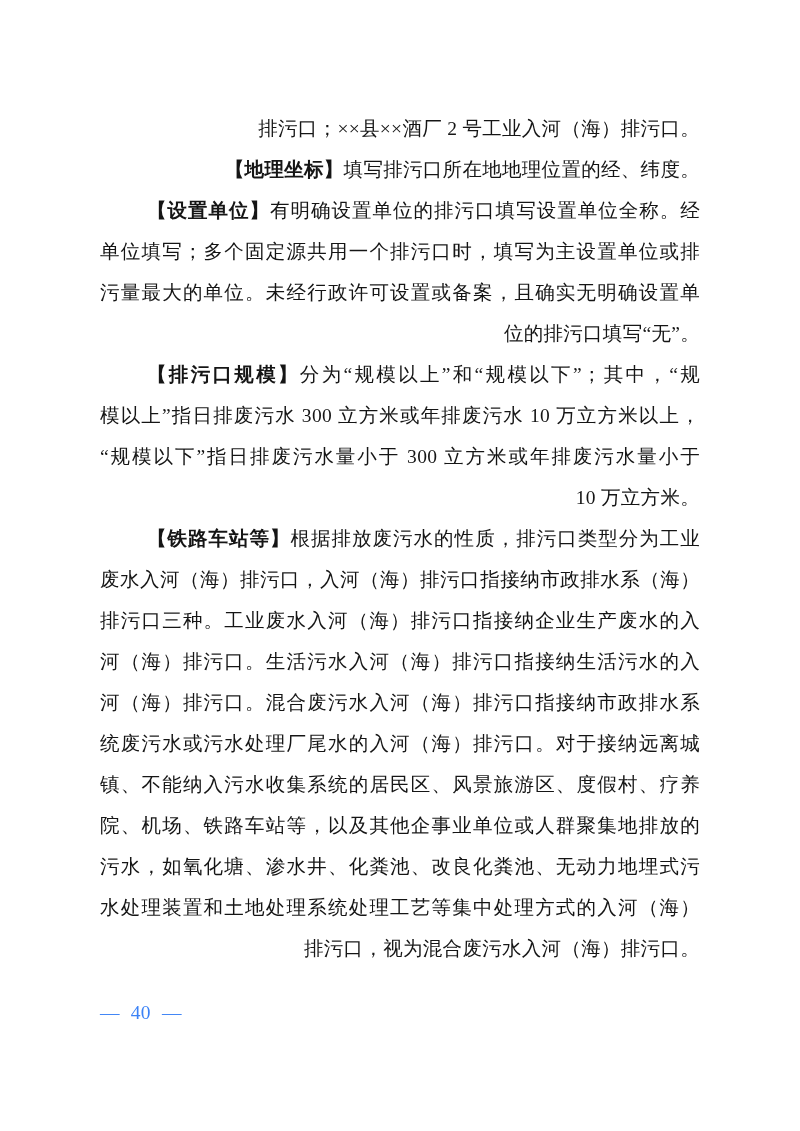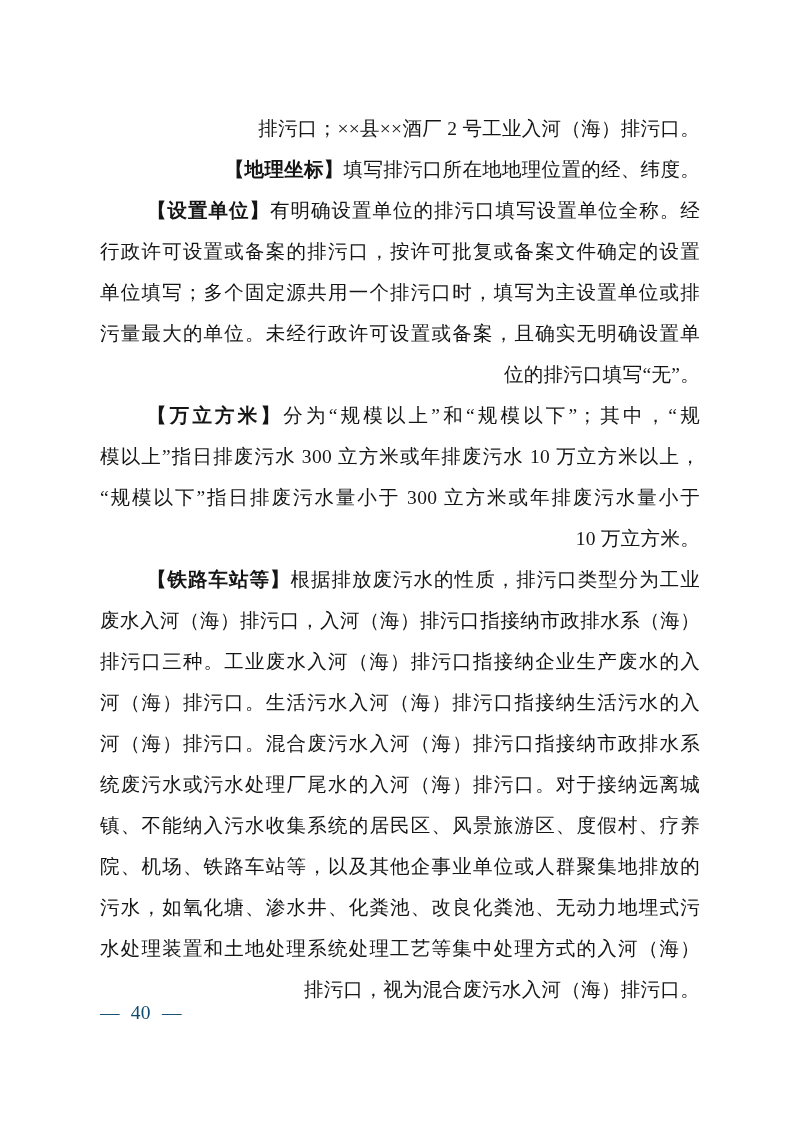--- a/index.html
+++ b/index.html
@@ -40,40 +40,39 @@
     font-weight: 700;
     margin-left: 8px;
   }
   .page-footer {
     position: absolute;
     left: 100px;
     top: 999px;
     font-size: 19.5px;
     line-height: 28px;
     letter-spacing: 0.3px;
-    color: #0c4a6e;
+    color: #3b82f6;
     text-align: center;
   }
   .page-footer .pg-num {
     margin: 0 11px;
   }
 </style>
 </head>
 <body>
 
 <div class="page">
   <main class="text-block">
       <div class="line"><span class="seg">排污口；××县××酒厂 2 号工业入河（海）排污口。</span></div>
       <div class="line indent"><span class="seg bold">【地理坐标】</span><span class="seg">填写排污口所在地地理位置的经、纬度。</span></div>
       <div class="line fill indent"><span class="seg bold">【设置单位】</span><span class="seg">有明确设置单位的排污口填写设置单位全称。经</span></div>
-      <div class="line fill"><span class="seg">行政许可设置或备案的排污口，按许可批复或备案文件确定的设置</span></div>
       <div class="line fill"><span class="seg">单位填写；多个固定源共用一个排污口时，填写为主设置单位或排</span></div>
       <div class="line fill"><span class="seg">污量最大的单位。未经行政许可设置或备案，且确实无明确设置单</span></div>
       <div class="line"><span class="seg">位的排污口填写“无”。</span></div>
-      <div class="line fill indent"><span class="seg bold">【万立方米】</span><span class="seg">分为“规模以上”和“规模以下”；其中，“规</span></div>
+      <div class="line fill indent"><span class="seg bold">【排污口规模】</span><span class="seg">分为“规模以上”和“规模以下”；其中，“规</span></div>
       <div class="line fill"><span class="seg">模以上”指日排废污水 300 立方米或年排废污水 10 万立方米以上，</span></div>
       <div class="line fill"><span class="seg">“规模以下”指日排废污水量小于 300 立方米或年排废污水量小于</span></div>
       <div class="line"><span class="seg">10 万立方米。</span></div>
       <div class="line fill indent"><span class="seg bold">【铁路车站等】</span><span class="seg">根据排放废污水的性质，排污口类型分为工业</span></div>
       <div class="line fill"><span class="seg">废水入河（海）排污口，入河（海）排污口指接纳市政排水系（海）</span></div>
       <div class="line fill"><span class="seg">排污口三种。工业废水入河（海）排污口指接纳企业生产废水的入</span></div>
       <div class="line fill"><span class="seg">河（海）排污口。生活污水入河（海）排污口指接纳生活污水的入</span></div>
       <div class="line fill"><span class="seg">河（海）排污口。混合废污水入河（海）排污口指接纳市政排水系</span></div>
       <div class="line fill"><span class="seg">统废污水或污水处理厂尾水的入河（海）排污口。对于接纳远离城</span></div>
       <div class="line fill"><span class="seg">镇、不能纳入污水收集系统的居民区、风景旅游区、度假村、疗养</span></div>

